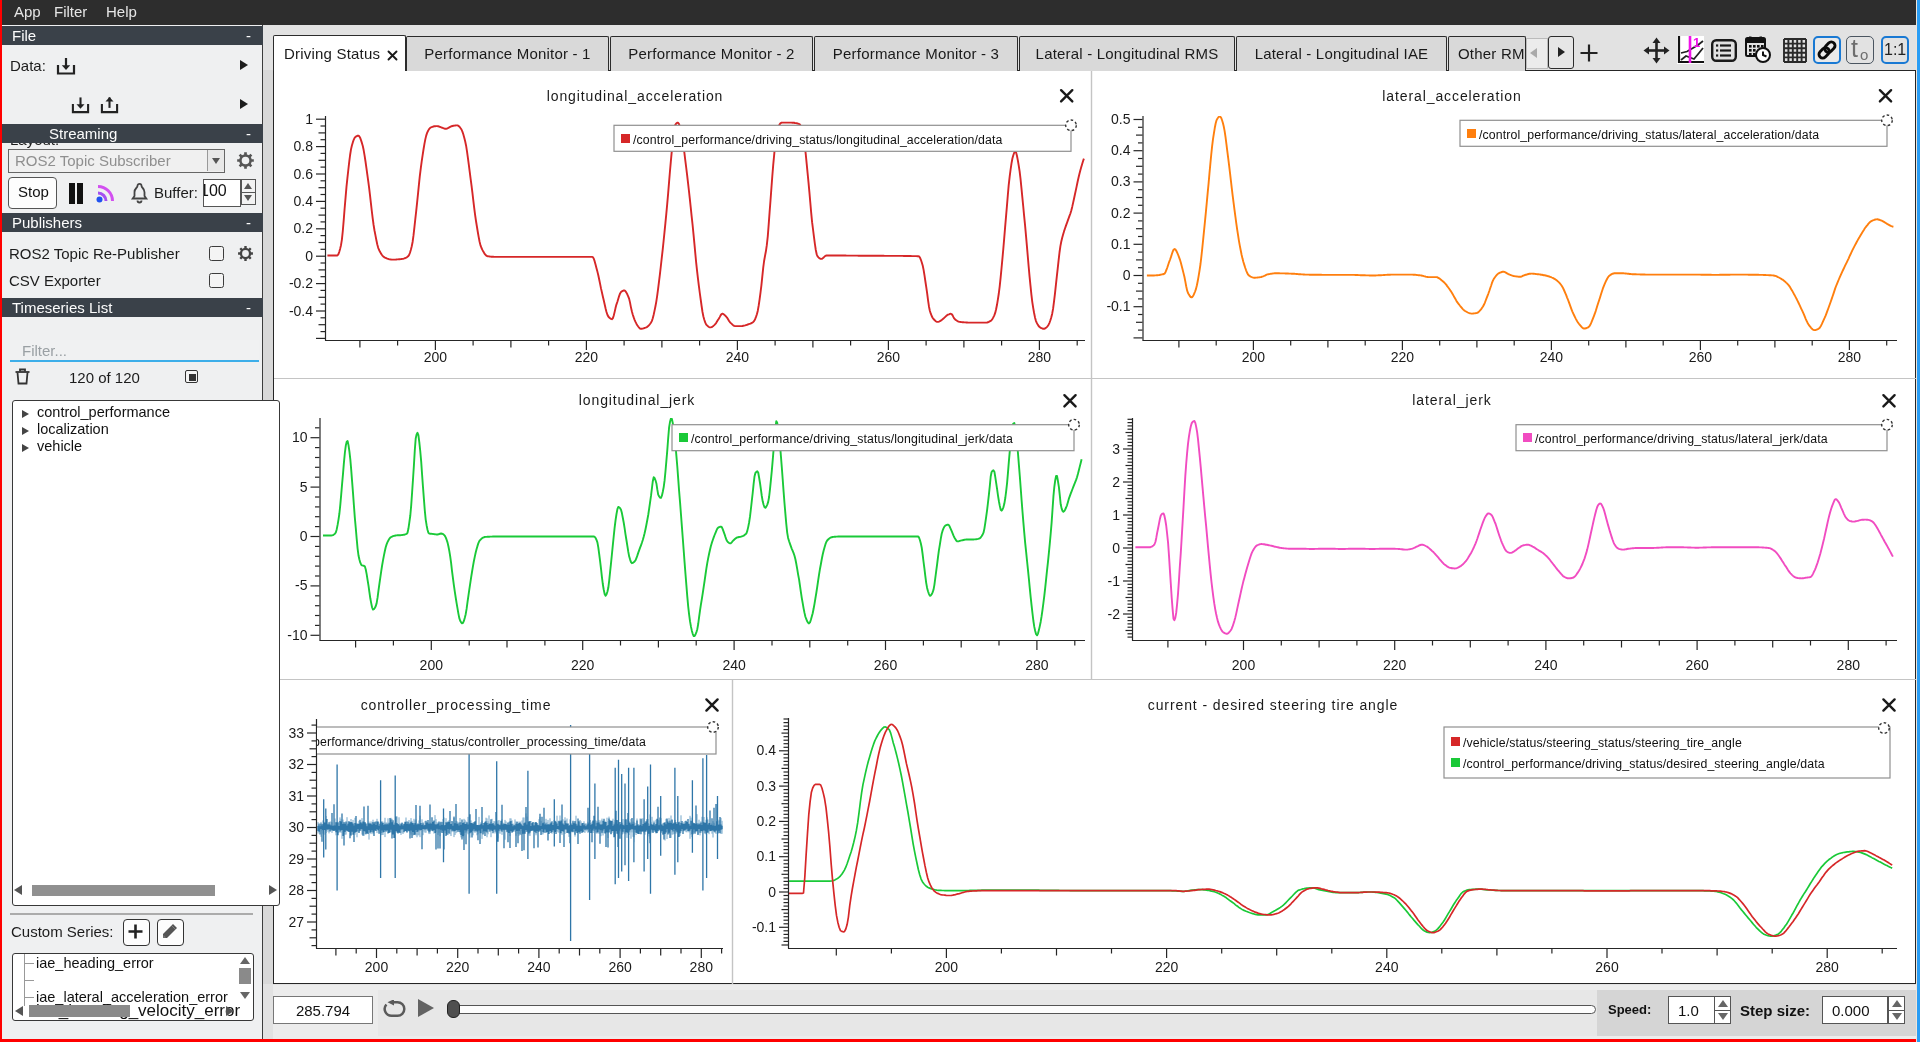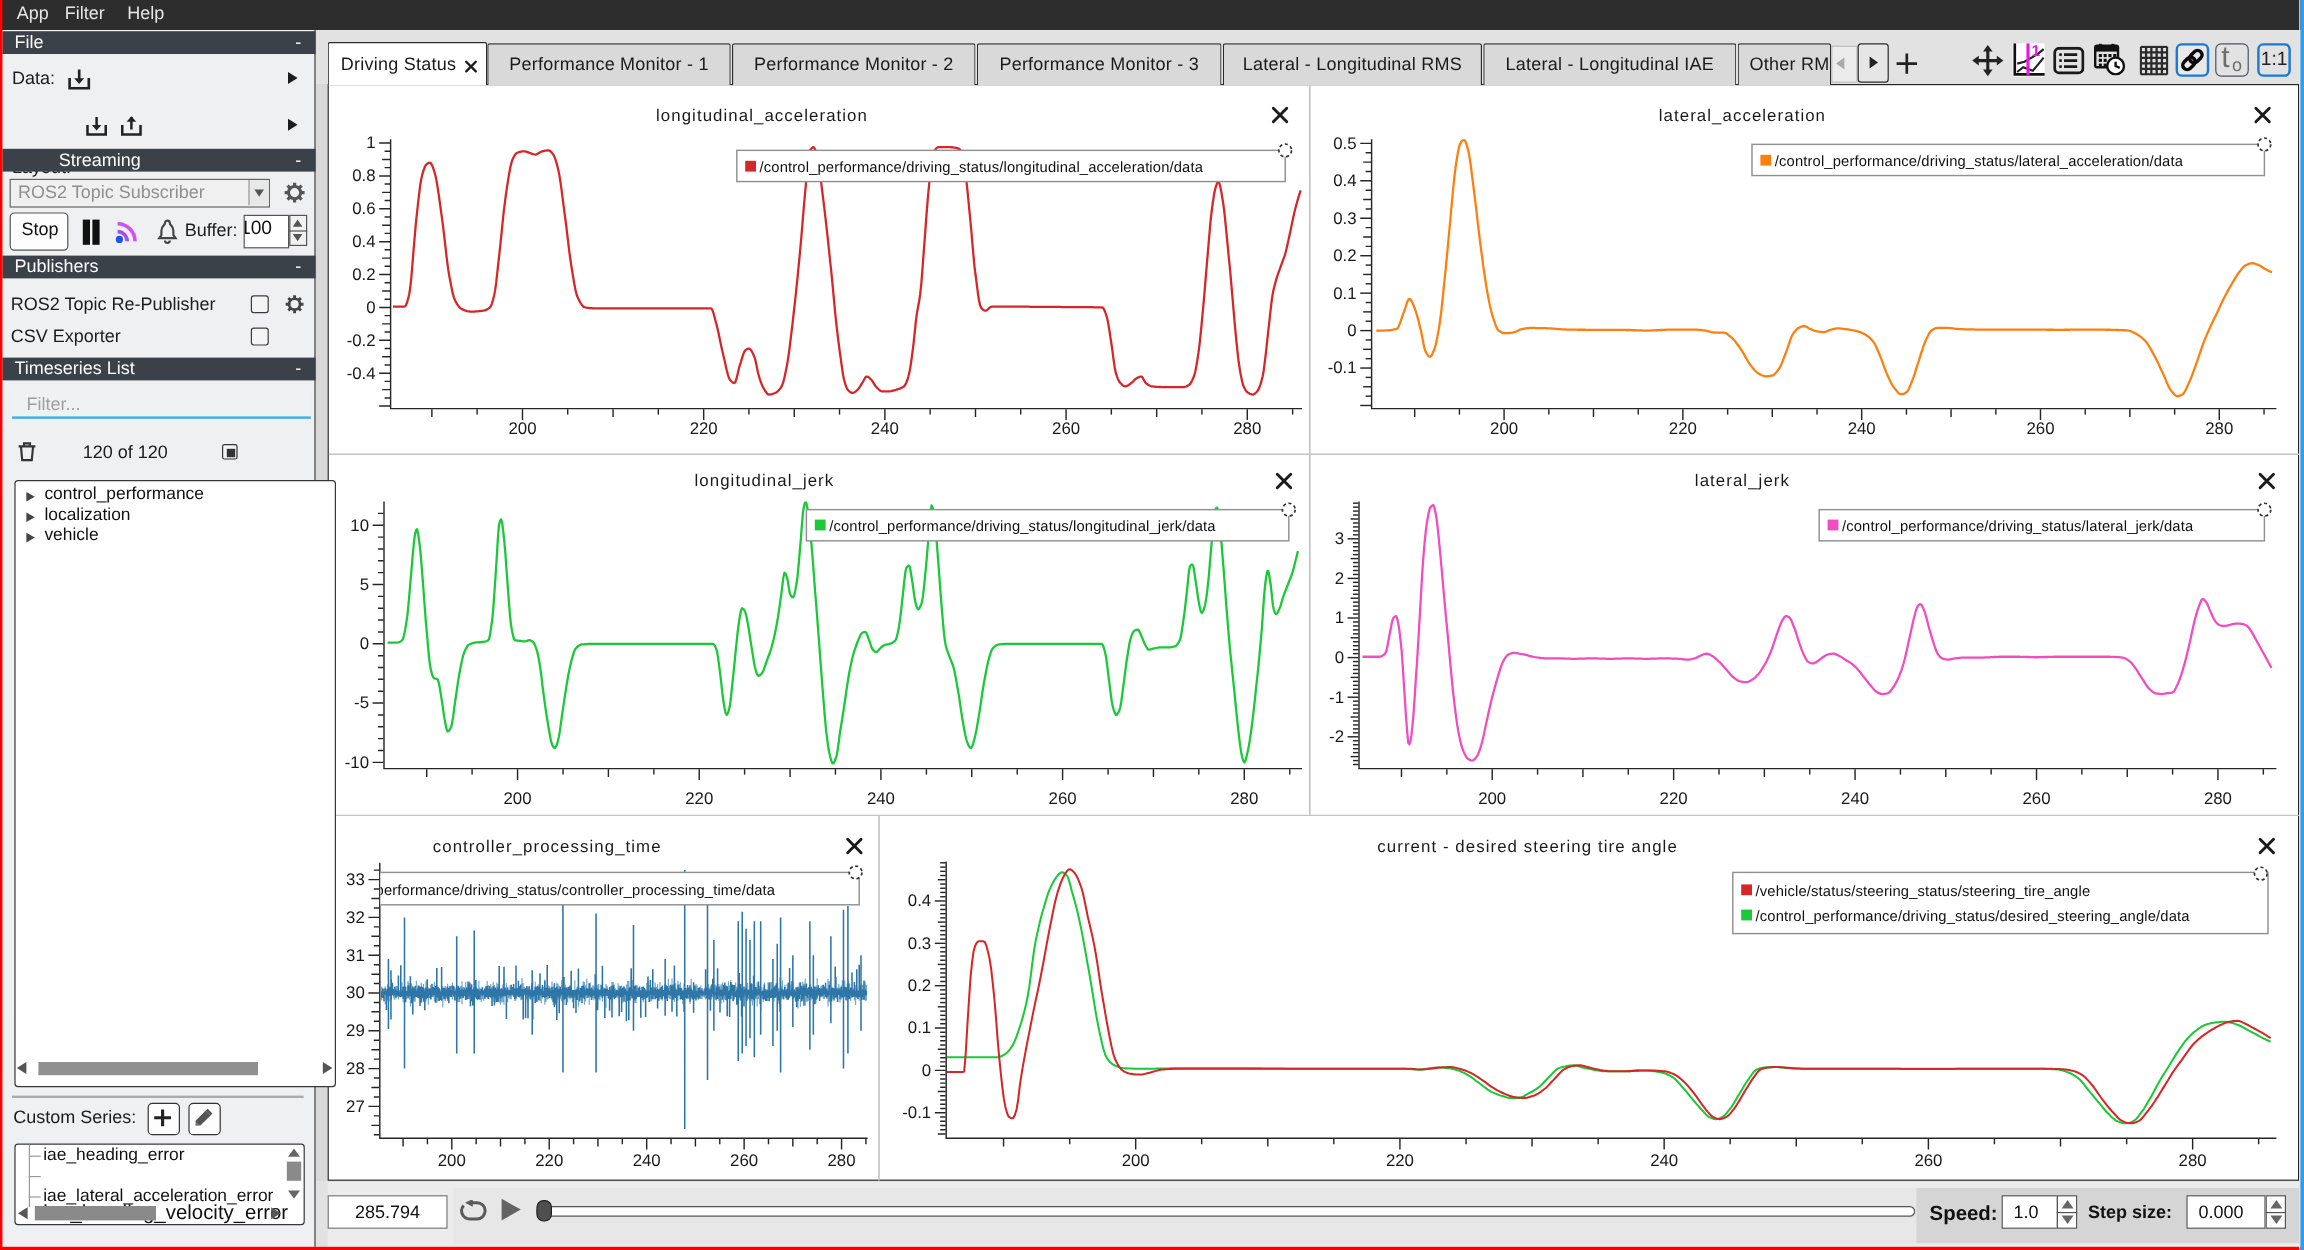--- a/index.html
+++ b/index.html
@@ -673,21 +673,21 @@
 <svg class="ic" style="left:383px;top:1000px;" width="23" height="18" viewBox="0 0 23 18">
  <path d="M10 2.2 H14.5 A6.8 6.8 0 0 1 14.5 15.8 H8.5 A6.8 6.8 0 0 1 3.4 4.5" stroke="#5a5a5a" stroke-width="2.5" fill="none"></path>
  <path d="M11 -0.8 L4.5 2.2 L11 5.6 Z" fill="#5a5a5a" stroke="none"></path>
 </svg>
 
 <div class="abs" style="left:418px;top:999px;width:0;height:0;border-left:16px solid #636363;border-top:9.5px solid transparent;border-bottom:9.5px solid transparent;"></div>
 
 <div class="abs" style="left:447px;top:1005px;width:1149px;height:9px;border:1px solid #555;border-radius:5px;background:#fdfdfd;"></div>
 <div class="abs" style="left:447px;top:1000px;width:13px;height:18px;background:#4f4f4f;border:1px solid #222;border-radius:6px;"></div>
 
-<div class="abs" style="left:1608px;top:1002px;font-size:17px;font-weight:bold;color:#111;">Speed:</div>
+<div class="abs" style="left:1608px;top:1002px;font-size:13px;font-weight:bold;color:#111;">Speed:</div>
 <div class="abs" style="left:1668px;top:996px;width:47px;height:28px;background:#fff;border:1px solid #555;"></div>
 <div class="abs" style="left:1678px;top:1002px;font-size:15px;color:#111;">1.0</div>
 <div class="abs" style="left:1714px;top:996px;width:17px;height:28px;background:#fff;border:1px solid #555;"></div>
 <div class="abs" style="left:1714px;top:1009.5px;width:17px;height:1px;background:#555;"></div>
 <div class="abs" style="left:1717.5px;top:1000px;width:0;height:0;border-bottom:7px solid #666;border-left:5px solid transparent;border-right:5px solid transparent;"></div>
 <div class="abs" style="left:1717.5px;top:1013px;width:0;height:0;border-top:7px solid #666;border-left:5px solid transparent;border-right:5px solid transparent;"></div>
 
 <div class="abs" style="left:1740px;top:1002px;font-size:15px;font-weight:bold;color:#111;">Step size:</div>
 <div class="abs" style="left:1822px;top:996px;width:66px;height:28px;background:#fff;border:1px solid #555;"></div>
 <div class="abs" style="left:1832px;top:1002px;font-size:15px;color:#111;">0.000</div>
@@ -765,21 +765,21 @@
       <circle cx="12" cy="12" r="6.4" stroke-width="3.2"></circle>
       <g stroke-width="3.4">
         <path d="M12 1.5 V6 M12 18 V22.5 M1.5 12 H6 M18 12 H22.5 M4.6 4.6 L7.8 7.8 M16.2 16.2 L19.4 19.4 M19.4 4.6 L16.2 7.8 M7.8 16.2 L4.6 19.4"></path>
       </g>
     </g>
   </svg>
 <div class="lbl" style="left:9px;top:272px;">CSV Exporter</div>
 <div class="cb" style="left:209px;top:273px;"></div>
 
 <div class="hdr" style="top:298px;">Timeseries List<span class="min">-</span></div>
-<div class="abs" style="left:10px;top:327px;width:249px;height:22px;background:#f0f1f2;border-bottom:2.5px solid #3daee9;">
+<div class="abs" style="left:10px;top:340px;width:249px;height:22px;background:#f0f1f2;border-bottom:2.5px solid #3daee9;">
  <span style="position:absolute;left:12px;top:2px;font-size:15px;color:#9aa0a4;">Filter...</span>
 </div>
 <svg class="ic" style="left:15px;top:368px;" width="15" height="17" viewBox="0 0 15 17">
  <path d="M2.5 4.5 L3.5 15.5 H11.5 L12.5 4.5" fill="none" stroke="#333" stroke-width="1.8"></path>
  <path d="M0.5 4 H14.5" stroke="#333" stroke-width="1.8"></path>
  <path d="M5 3.5 V1.5 H10 V3.5" fill="none" stroke="#333" stroke-width="1.8"></path>
 </svg>
 <div class="lbl" style="left:69px;top:369px;">120 of 120</div>
 <div class="abs" style="left:185px;top:370px;width:13px;height:13px;border:1.8px solid #333;border-radius:2px;background:#f4f4f4;"></div>
 <div class="abs" style="left:188.5px;top:373.5px;width:7px;height:7px;background:#333;"></div>

